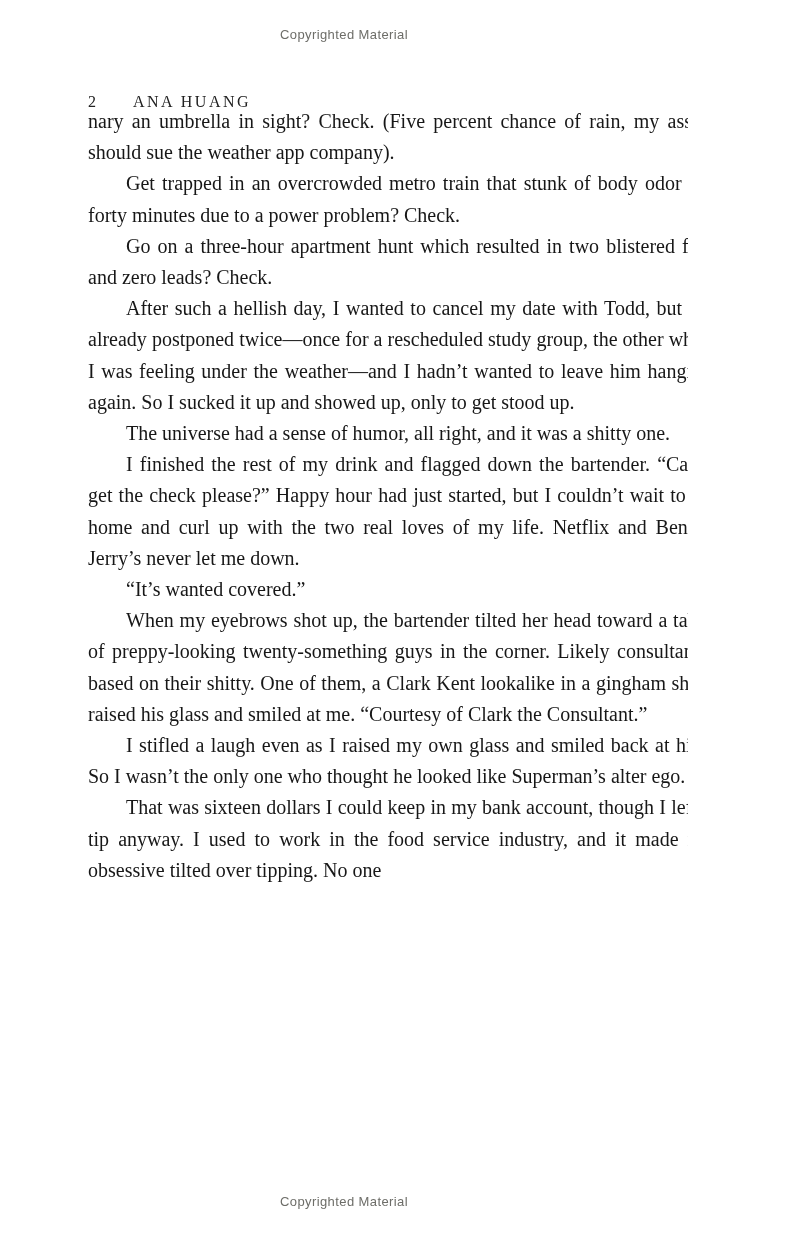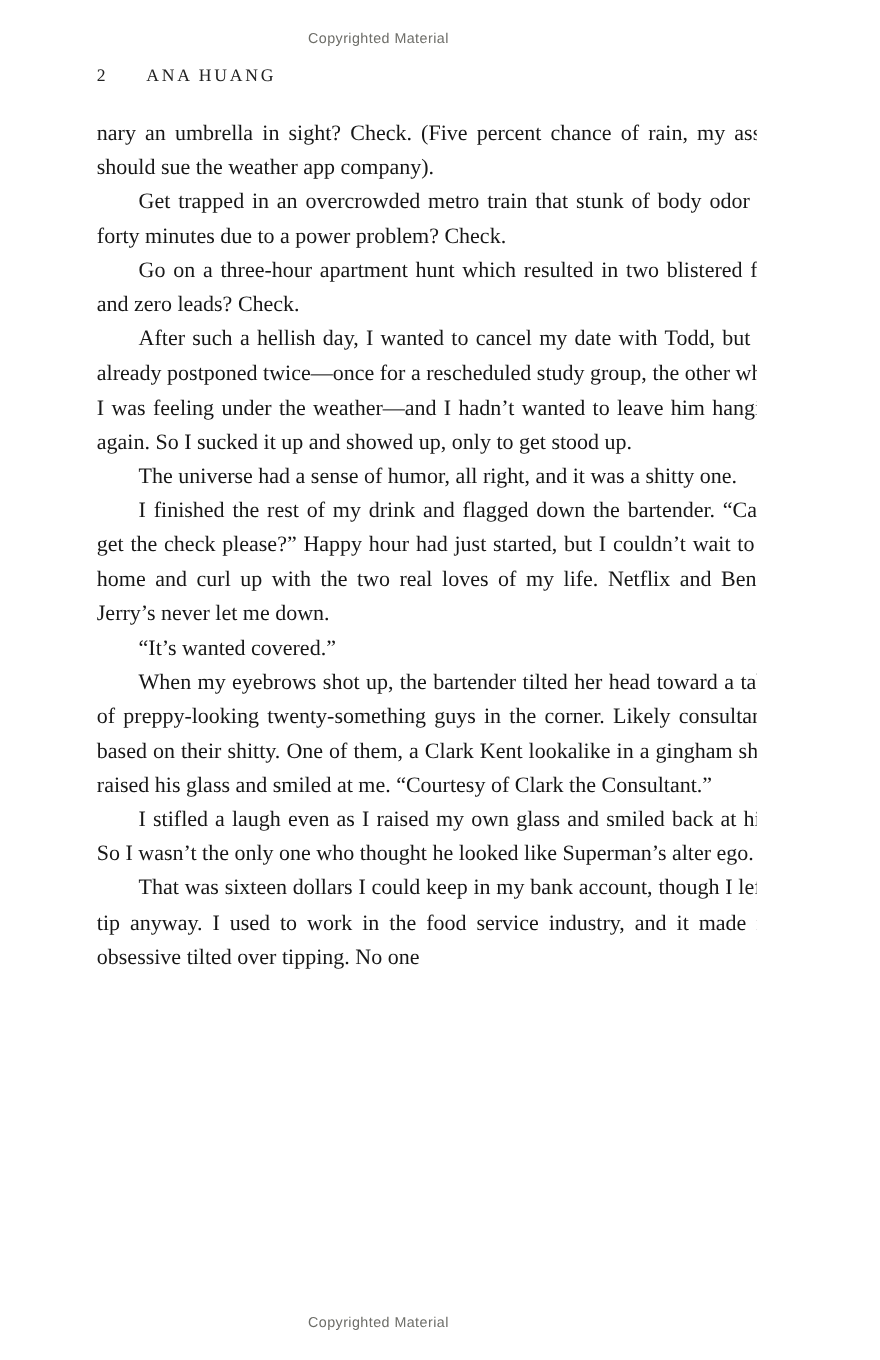--- a/index.html
+++ b/index.html
@@ -37,20 +37,21 @@
     color: #222222;
   }
   .running-header .pagenum {
     display: inline-block;
     margin-right: 32px;
     letter-spacing: 1px;
   }
   .running-header .author {
     display: inline-block;
     letter-spacing: 2.5px;
+    margin-top: 32px;
   }
   .body-text {
     position: absolute;
     top: 106px;
     left: 88px;
     width: 624px;
     font-size: 20px;
     line-height: 31.2px;
     text-align: justify;
     color: #171717;

